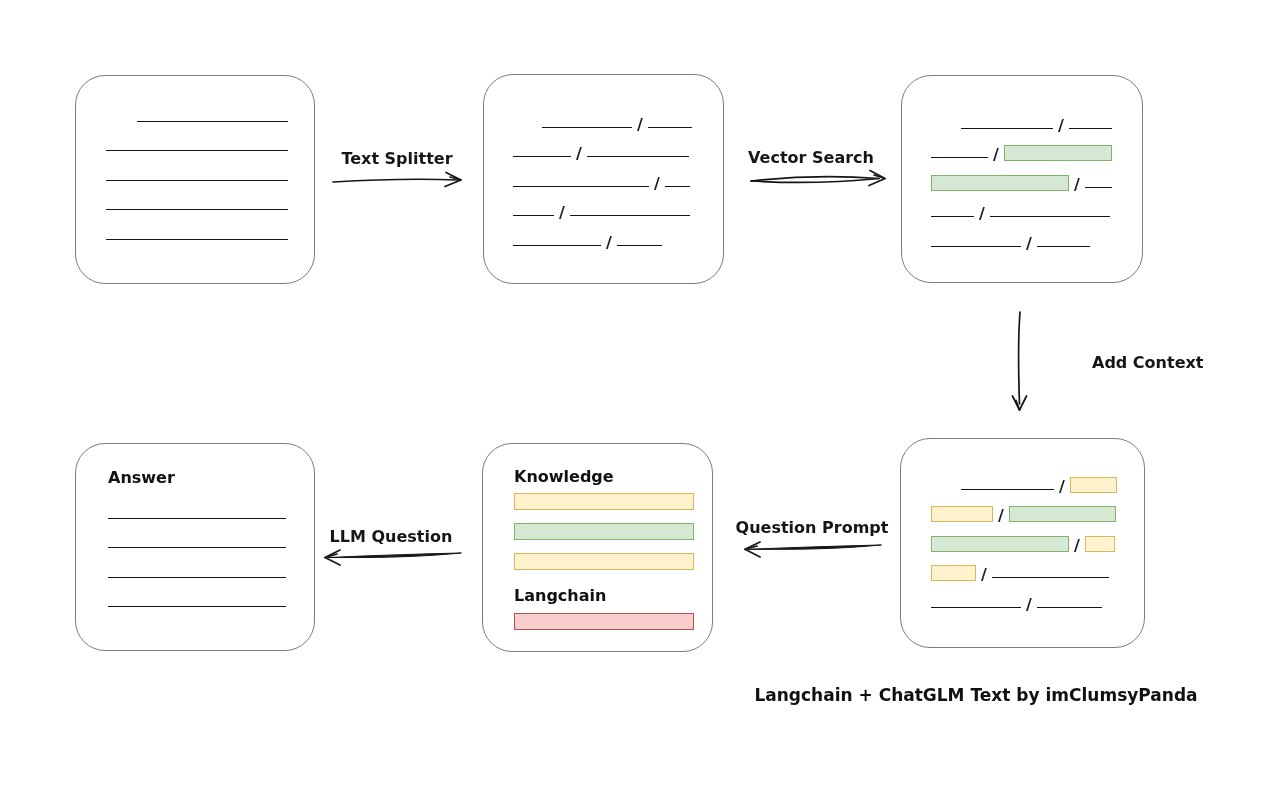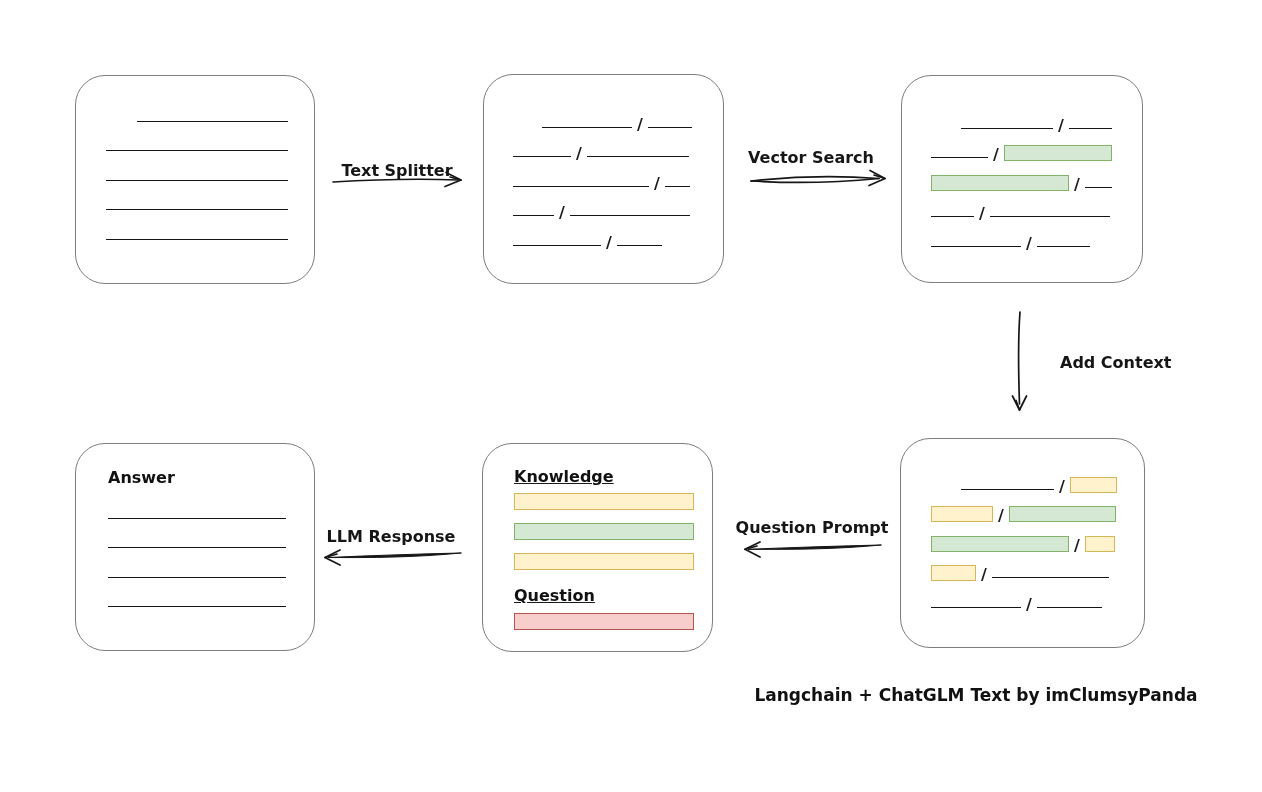--- a/index.html
+++ b/index.html
@@ -139,34 +139,34 @@
       </div>
       <div class="row">
         <span class="seg line" style="width: 90px;"></span>
         <span class="slash">/</span>
         <span class="seg line" style="width: 65px;"></span>
       </div>
     </div>
 </div>
 
 <div class="box" style="left:482px;top:443px;width:231px;height:209px;">
-  <div style="padding:23px 0 0 31px;text-decoration:underline;">
+  <div style="padding:23px 0 0 31px;">
     <div class="inbox-label">Knowledge</div>
     <div class="bar-rows" style="margin-top:7px;">
         <div class="row">
           <span class="bar yellow"></span>
         </div>
         <div class="row">
           <span class="bar green"></span>
         </div>
         <div class="row">
           <span class="bar yellow"></span>
         </div>
       </div>
-    <div class="inbox-label" style="margin-top:3px;">Question</div>
+    <div class="inbox-label" style="margin-top:3px;">Langchain</div>
     <div class="bar-rows" style="margin-top:8px;">
         <div class="row">
           <span class="bar red"></span>
         </div>
       </div>
   </div>
 </div>
 
 <div class="box" style="left:75px;top:443px;width:240px;height:208px;">
   <div style="padding:24px 0 8px 32px;">
@@ -181,25 +181,25 @@
         <div class="row">
           <span class="seg line" style="width: 178px;"></span>
         </div>
         <div class="row">
           <span class="seg line" style="width: 178px;"></span>
         </div>
       </div>
   </div>
 </div>
 
-<div class="arrow-label centered" style="left:397px;top:149px;margin-top:12px;">Text Splitter</div>
+<div class="arrow-label centered" style="left:397px;top:149px;">Text Splitter</div>
 <div class="arrow-label centered" style="left:811px;top:148px;">Vector Search</div>
-<div class="arrow-label" style="left:1060px;top:353px;">Add Context</div>
+<div class="arrow-label" style="left:1092px;top:353px;">Add Context</div>
 <div class="arrow-label centered" style="left:812px;top:518px;">Question Prompt</div>
-<div class="arrow-label centered" style="left:391px;top:527px;">LLM Response</div>
+<div class="arrow-label centered" style="left:391px;top:527px;">LLM Question</div>
 
 <svg id="arrow-layer" viewBox="0 0 1262 792">
   <g>
     <path d="M333,182 C375,179.5 420,178.5 458,180"></path>
     <path d="M446,172.5 L461,180 L445,186.5"></path>
     <path d="M450,177 L461,180"></path>
   </g>
   <g>
     <path d="M751,181 C800,175.5 845,176 879,178.5"></path>
     <path d="M751,181 C800,184 848,181.5 879,178.5"></path>

